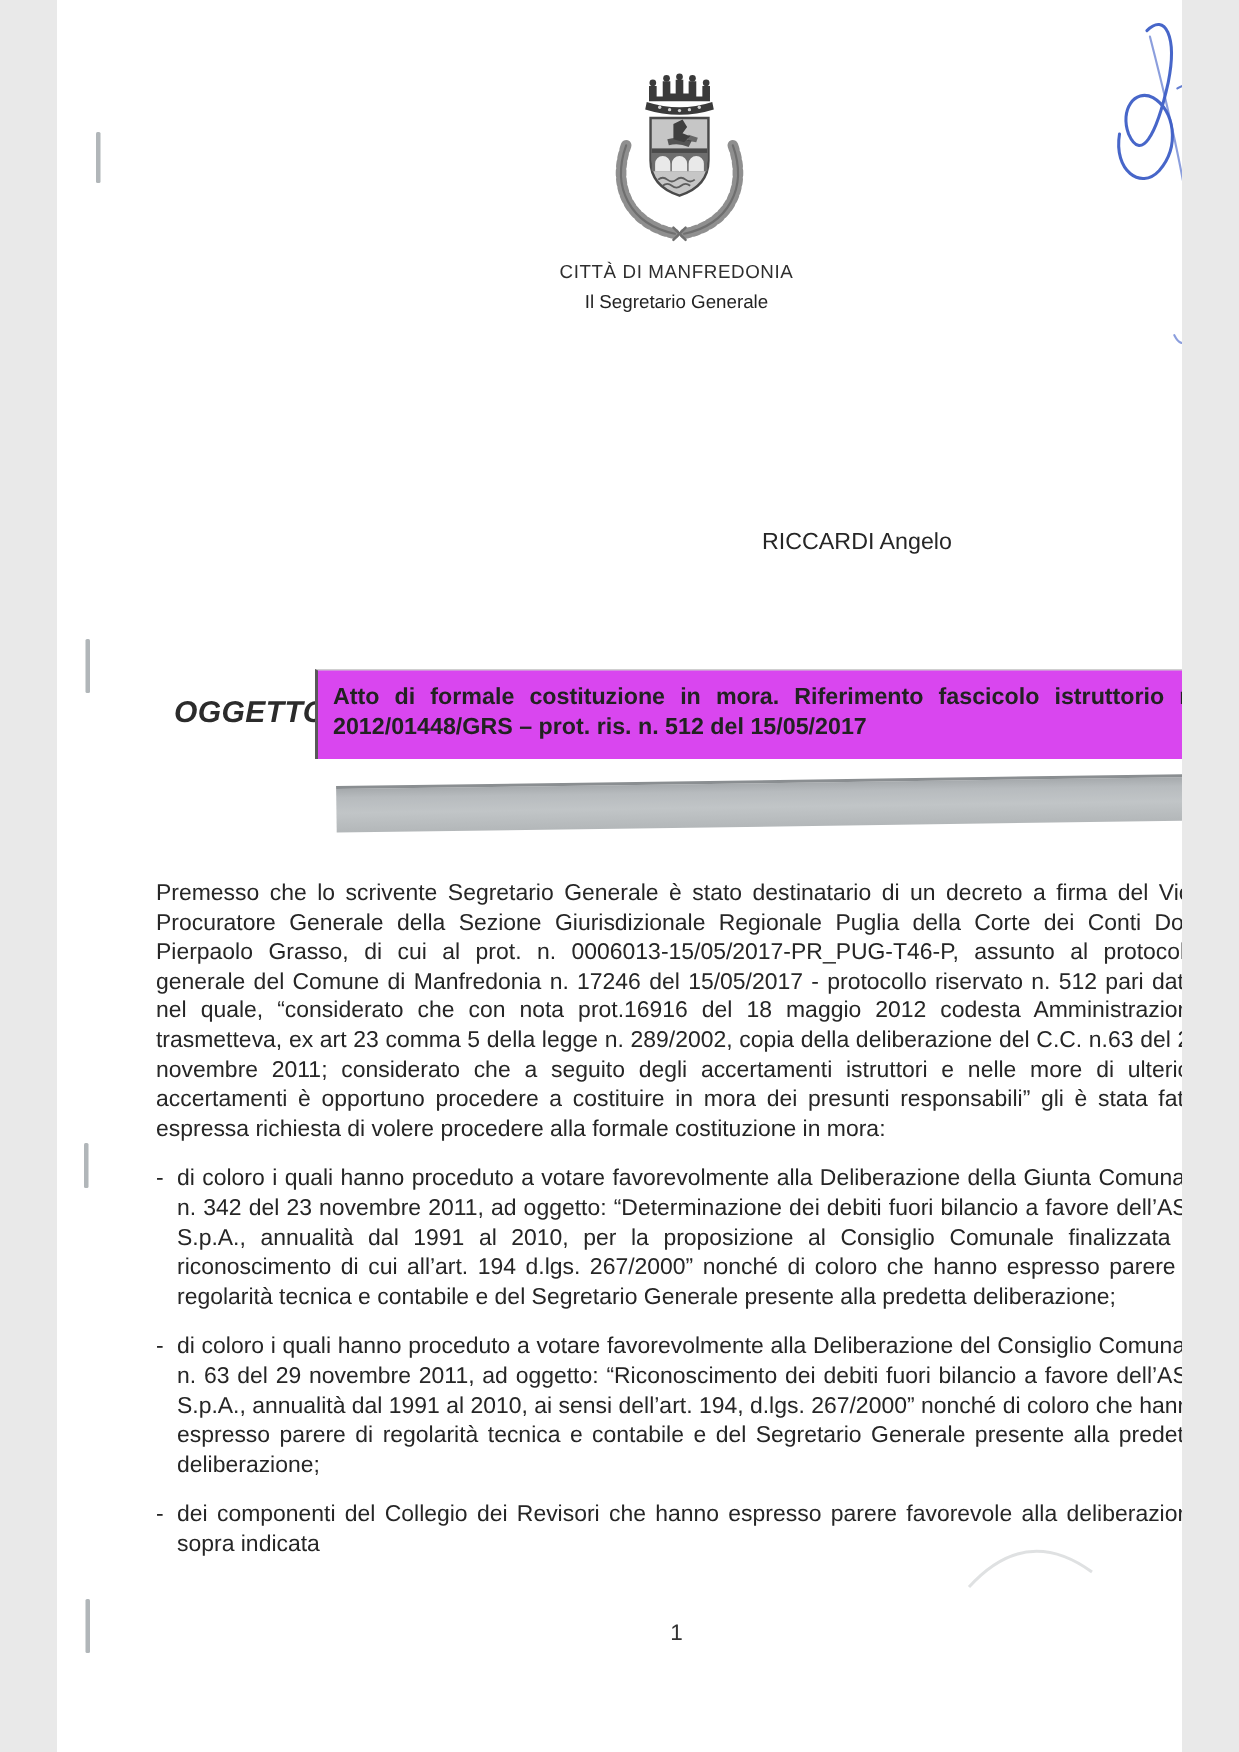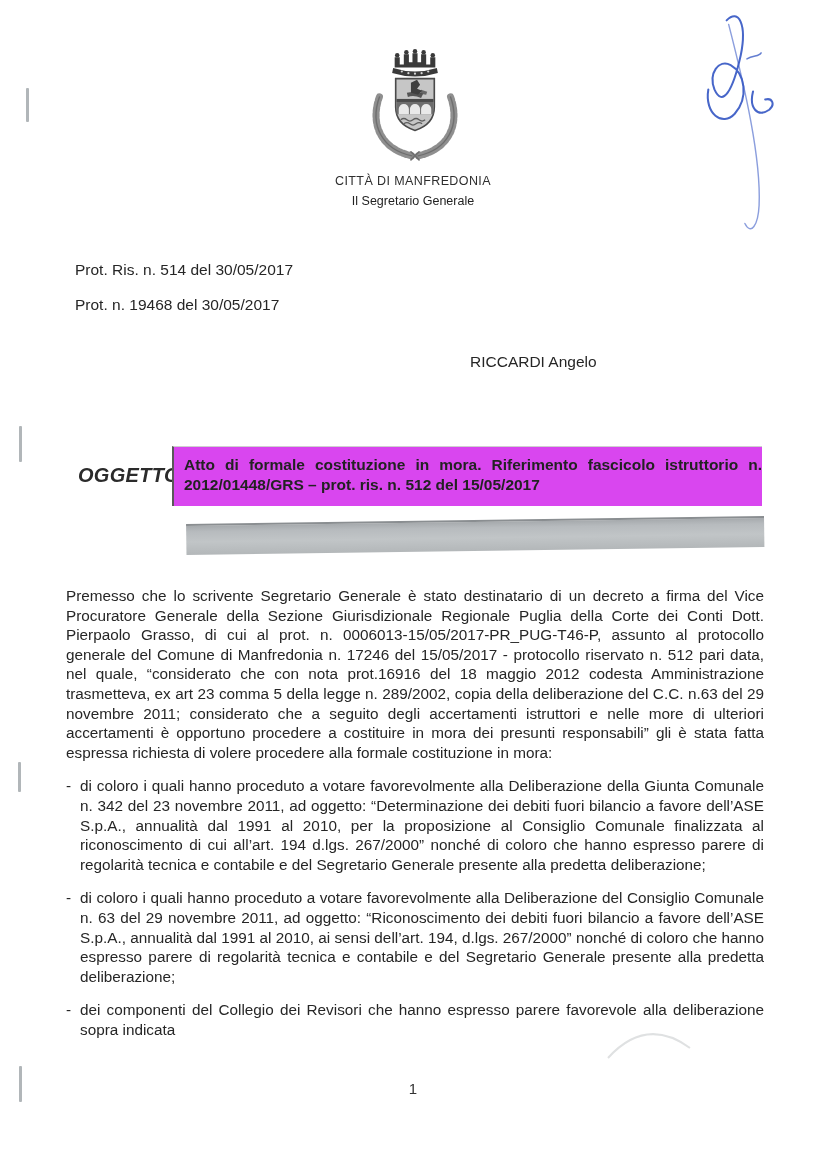--- a/index.html
+++ b/index.html
@@ -1,18 +1,18 @@
 <!DOCTYPE html>
 <html><head>
 <meta charset="utf-8">
 <style>
   html,body{margin:0;padding:0;background:#e9e9e9;}
   .page{
     position:relative;
-    width:826px;height:1168px;
+    width:750px;height:1168px;
     background:#ffffff;
     margin:0 auto;
     font-family:"Liberation Sans", sans-serif;
     color:#262626;
     overflow:hidden;
   }
   
   .scan-mark{position:absolute;width:3px;background:#979da1;opacity:.75;border-radius:1px;}
   .scan-mark.m1{left:26px;top:88px;height:34px;}
   .scan-mark.m2{left:19px;top:426px;height:36px;}
@@ -119,24 +119,20 @@
     <svg viewBox="0 0 130 240" width="132" height="244" aria-hidden="true">
       <g fill="none" stroke="#3d5ec6" stroke-width="2" stroke-linecap="round">
         <path d="M40,14 C52,2 60,18 54,48 C46,84 36,100 28,82 C22,66 32,52 44,58 C58,66 62,90 48,106 C36,119 18,106 22,82" opacity=".95"></path>
         <path d="M66,84 C62,100 70,110 82,102 C88,97 85,90 78,92" opacity=".95"></path>
         <path d="M42,18 C58,80 74,150 72,196 C71,216 64,226 58,214" opacity=".6" stroke-width="1.4"></path>
         <path d="M60,52 C66,48 72,50 74,46" opacity=".8" stroke-width="1.4"></path>
       </g>
     </svg>
   </div>
 
-  <div class="protocol">
-    <div class="line">Prot. Ris. n. 514 del 30/05/2017</div>
-    <div class="line">Prot. n. 19468 del 30/05/2017</div>
-  </div>
 
   <div class="recipient">
     <div class="line">RICCARDI Angelo</div>
   </div>
 
   <div class="subject">
     <div class="subject-label">OGGETTO</div>
     <div class="redaction-bar"></div>
     <div class="subject-box">
       <div class="subject-text">Atto di formale costituzione in mora. Riferimento fascicolo istruttorio n. 2012/01448/GRS – prot. ris. n. 512 del 15/05/2017</div>

